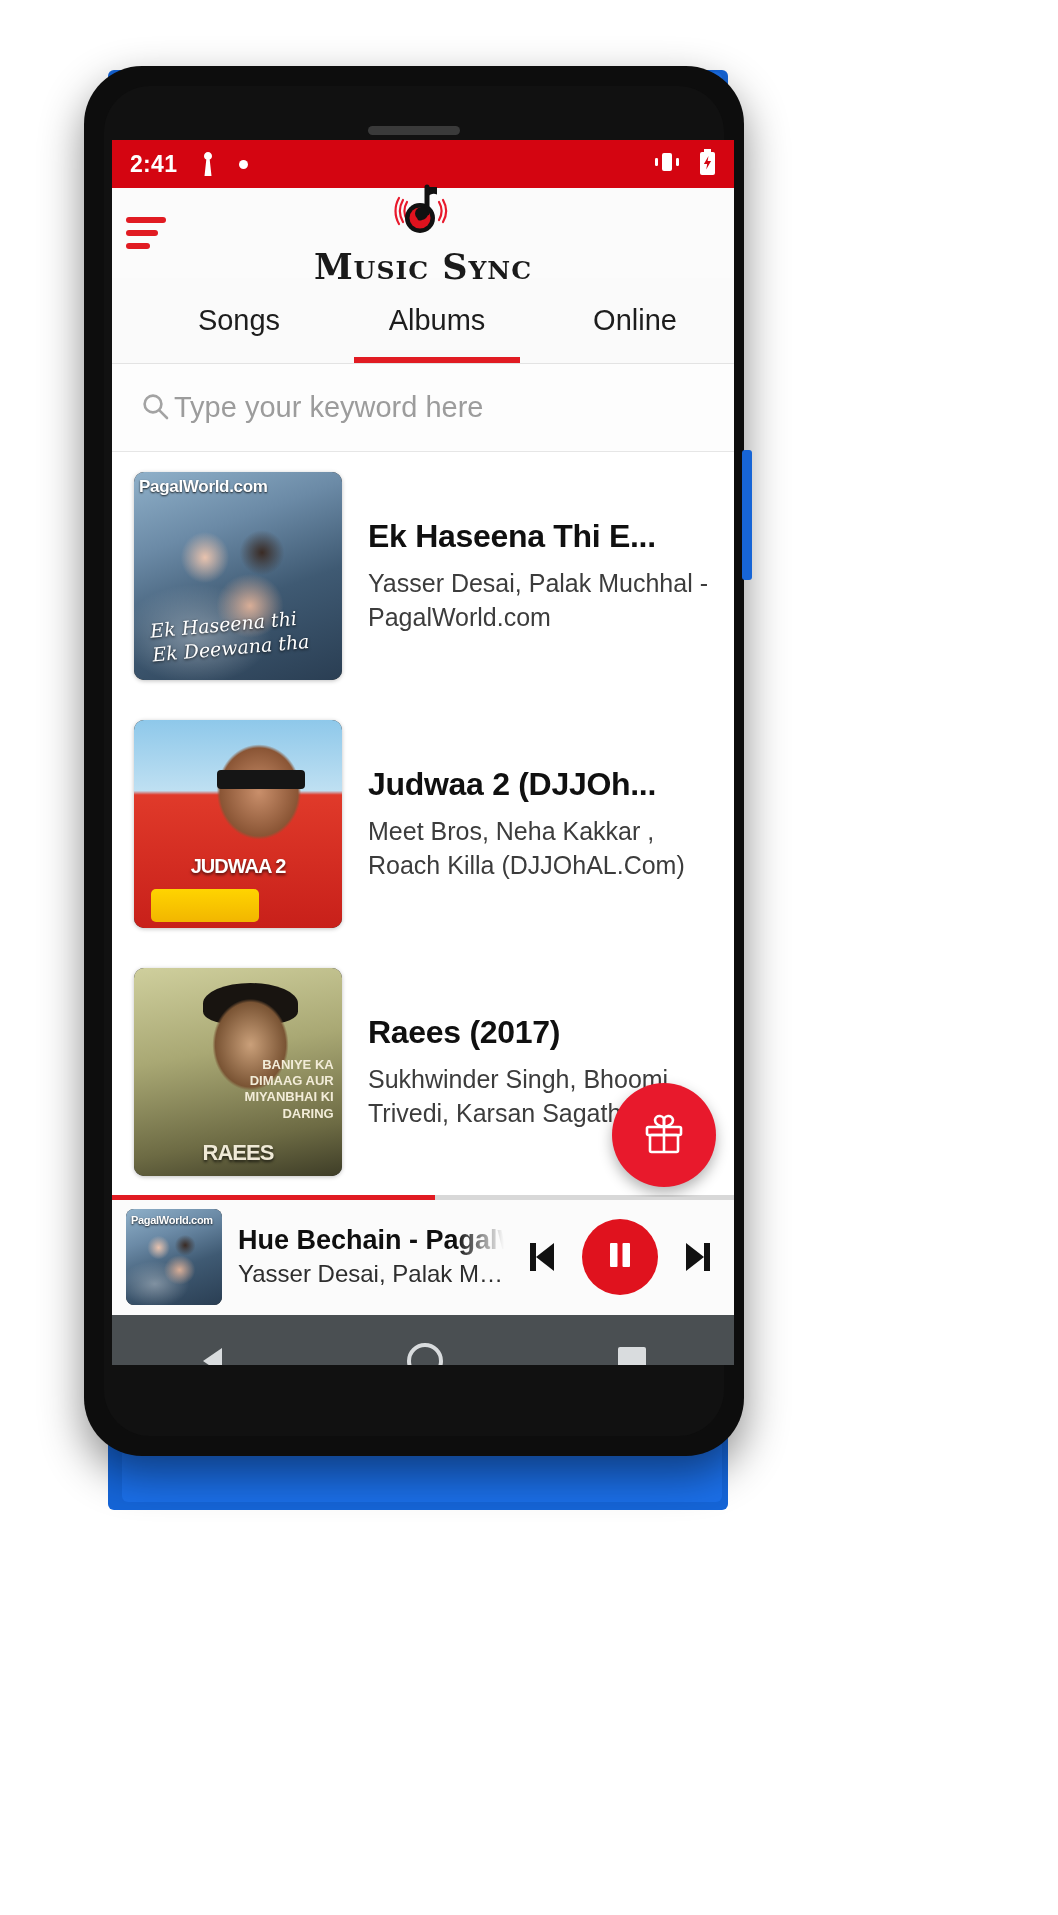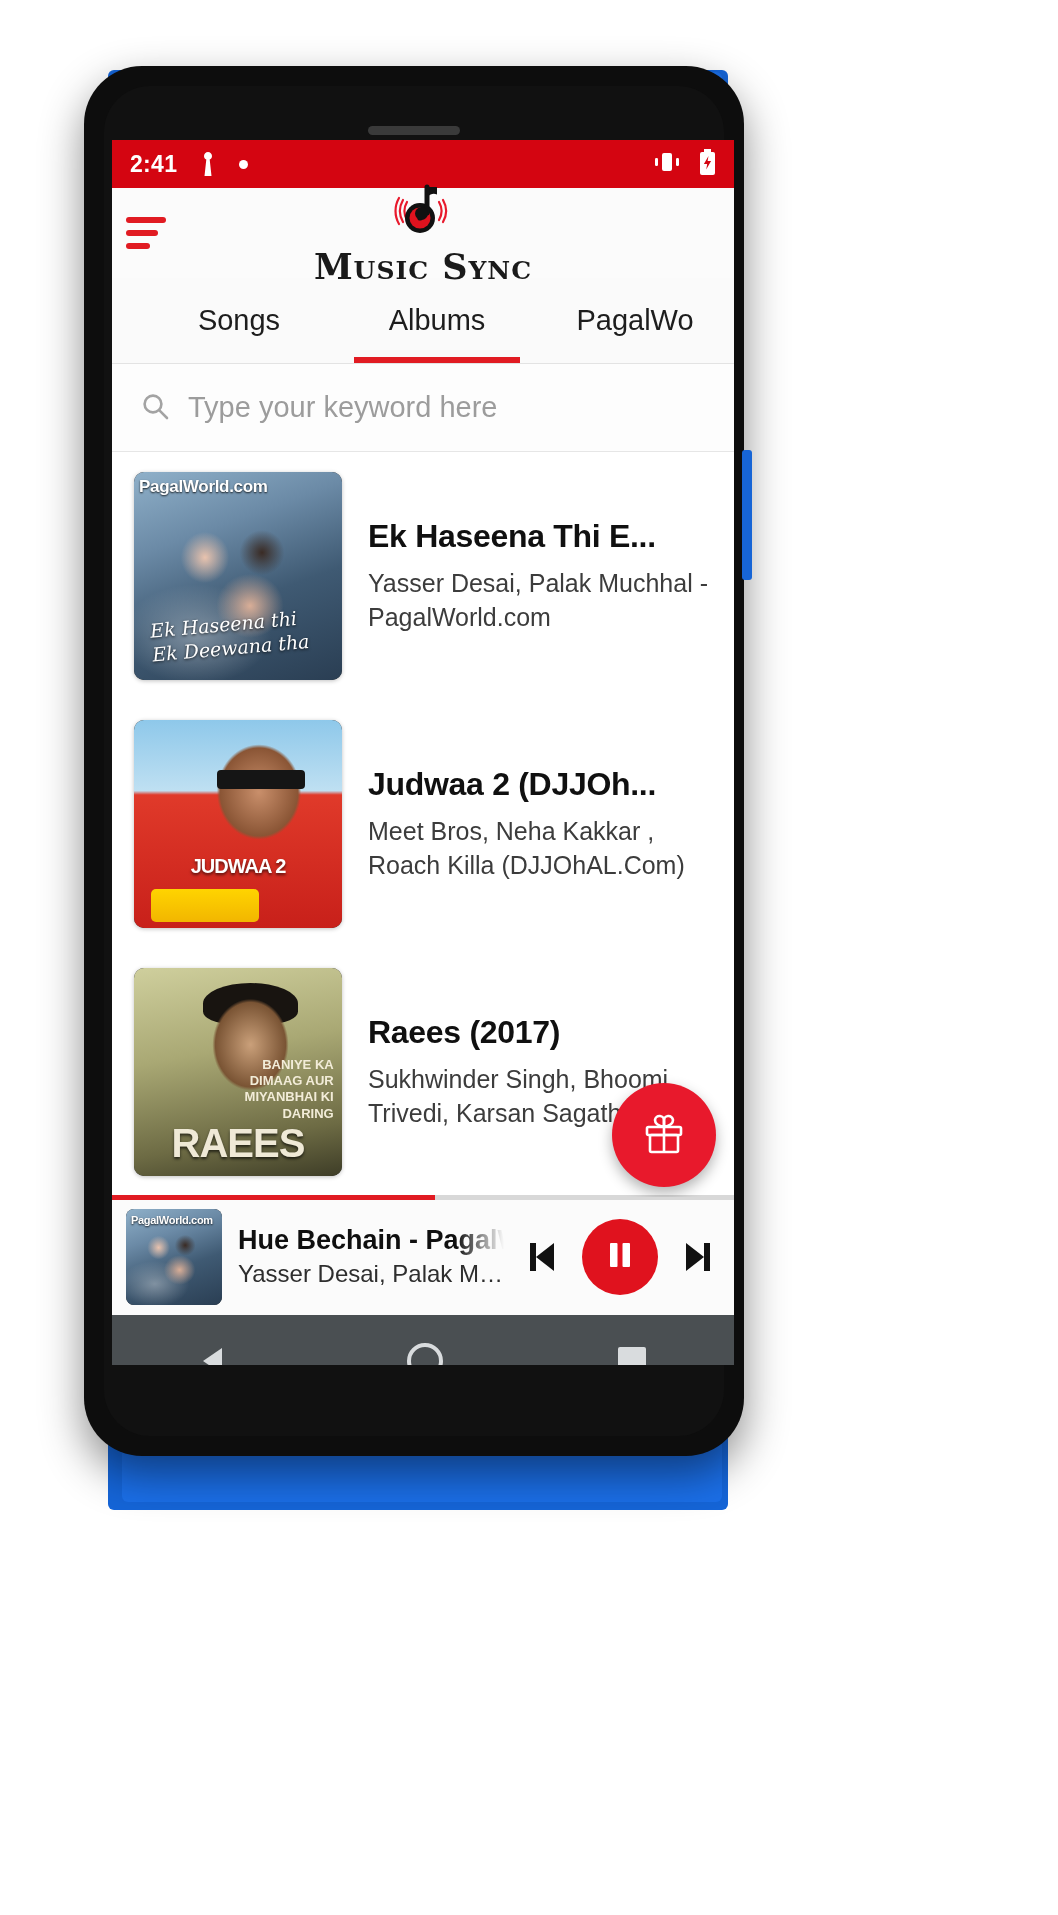--- a/index.html
+++ b/index.html
@@ -94,21 +94,21 @@
     flex: 1; display: flex; align-items: center; justify-content: center;
     font-size: 29px; color: #1d1d1d; position: relative; cursor: pointer;
   }
   .tab.active::after {
     content: ""; position: absolute; bottom: 0; left: 8%; width: 84%;
     height: 6px; background: #e11b22;
   }
 
   
   .search {
-    height: 88px; display: flex; align-items: center; gap: 18px;
+    height: 88px; display: flex; align-items: center; gap: 4px;
     padding: 0 28px; background: #fdfdfd; border-bottom: 1px solid #e6e6e6;
   }
   .search input {
     border: 0; outline: 0; background: transparent;
     font-size: 29px; color: #7d7d7d; width: 100%;
     font-family: "Liberation Sans", sans-serif;
   }
   .search input::placeholder { color: #9c9c9c; }
 
   
@@ -216,21 +216,21 @@
   .aw-raees .head {
     position:absolute; left:30%; top:10%; width:52%; height:56%;
     background: radial-gradient(ellipse 46% 52% at 50% 48%, #caa07a, #7a5434 70%, transparent 76%);
   }
   .aw-raees .hair {
     position:absolute; left:33%; top:7%; width:46%; height:20%;
     background:#181410; border-radius: 50% 50% 30% 30%;
   }
   .aw-raees .word {
     position:absolute; left:4%; bottom:5%; width:92%; text-align:center;
-    font-size: 40px; font-weight: 900; color:#efe9d6; letter-spacing:-1px;
+    font-size: 22px; font-weight: 900; color:#efe9d6; letter-spacing:-1px;
     text-shadow: 0 2px 3px rgba(0,0,0,.65); z-index:3;
   }
   .aw-raees .tiny {
     position:absolute; right:4%; bottom:26%; width:46%; text-align:right;
     font-size: 13px; font-weight: 700; color:#f2ecd8; line-height:1.25; z-index:3;
   }
 </style>
 </head>
 <body>
 
@@ -297,21 +297,21 @@
             <circle cx="27.5" cy="33.5" r="6.5" fill="#111"></circle>
           </svg>
         </span>
         <span class="brand-text">Music Sync</span>
       </div>
     </div>
 
     <div class="tabs">
       <div class="tab">Songs</div>
       <div class="tab active">Albums</div>
-      <div class="tab">PagalWo</div>
+      <div class="tab">Online</div>
     </div>
 
     <div class="search">
       <span>
         <svg width="30" height="30" viewBox="0 0 30 30" aria-hidden="true">
           <circle cx="13" cy="13" r="8.4" fill="none" stroke="#a3a3a3" stroke-width="2.6"></circle>
           <line x1="19.4" y1="19.4" x2="27" y2="27" stroke="#a3a3a3" stroke-width="2.6" stroke-linecap="round"></line>
         </svg>
       </span>
       <input type="text" placeholder="Type your keyword here" style="">

